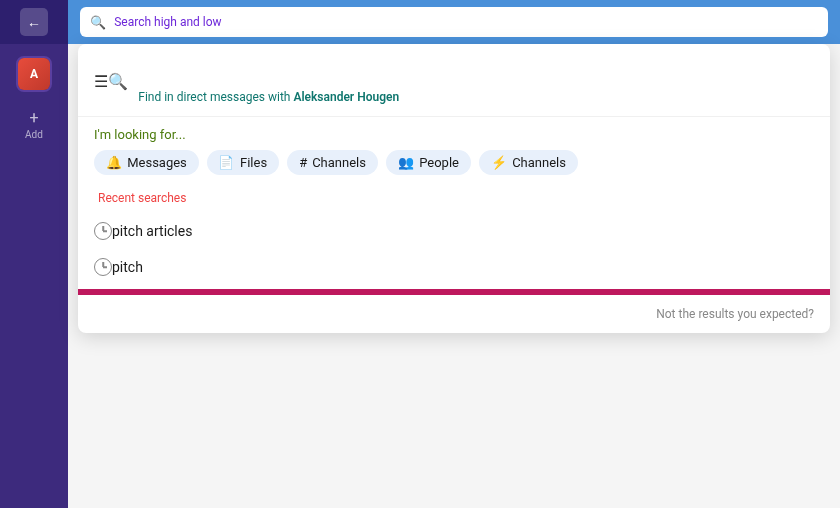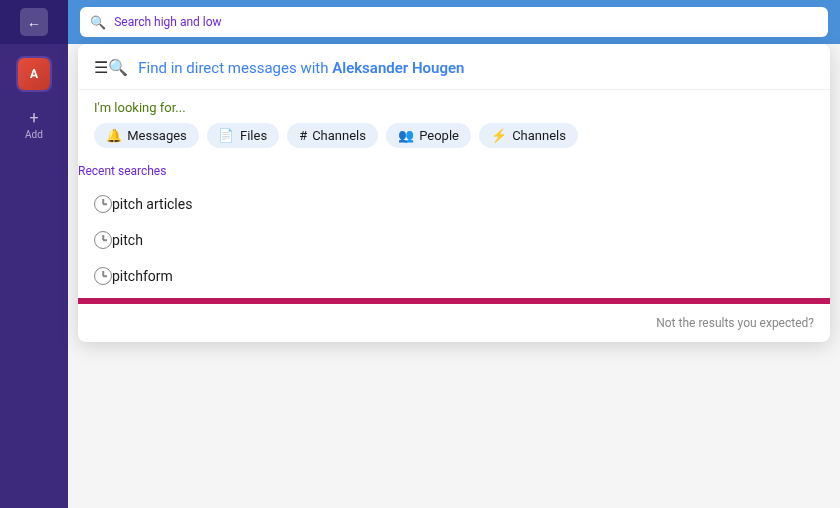--- a/index.html
+++ b/index.html
@@ -144,23 +144,24 @@
       gap: 10px;
       border-bottom: 1px solid #f0f0f0;
     }
 
     .find-icon {
       color: #333;
       font-size: 16px;
     }
 
     .find-text {
-      font-size: 15px;
-      color: #3b82f6;
+      font-size: 12px;
+      color: #0f766e;
       font-weight: 400;
+      margin-top: 32px;
     }
 
     .find-text strong {
       font-weight: 600;
     }
 
     .looking-for {
       padding: 10px 16px 8px;
       font-size: 13px;
       color: #4d7c0f;
@@ -188,23 +189,23 @@
       font-family: inherit;
       font-weight: 400;
     }
 
     .pill-icon {
       font-size: 13px;
     }
 
     
     .recent-label {
-      padding: 4px 0 8px;
-      font-size: 12px;
-      color: #6d28d9;
+      padding: 4px 20px 8px;
+      font-size: 12px;
+      color: #ef4444;
       font-weight: 400;
     }
 
     .recent-item {
       display: flex;
       align-items: center;
       padding: 9px 16px;
       cursor: pointer;
       transition: background 0.1s;
     }
@@ -324,21 +325,17 @@
     <div class="recent-item">
       <div class="clock-icon"></div>
       <span class="recent-text">pitch articles</span>
     </div>
 
     <div class="recent-item">
       <div class="clock-icon"></div>
       <span class="recent-text">pitch</span>
     </div>
 
-    <div class="recent-item">
-      <div class="clock-icon"></div>
-      <span class="recent-text">pitchform</span>
-    </div>
 
     <div class="bottom-hint">Not the results you expected?</div>
 
   </div>
 </div>
 
 </body></html>

